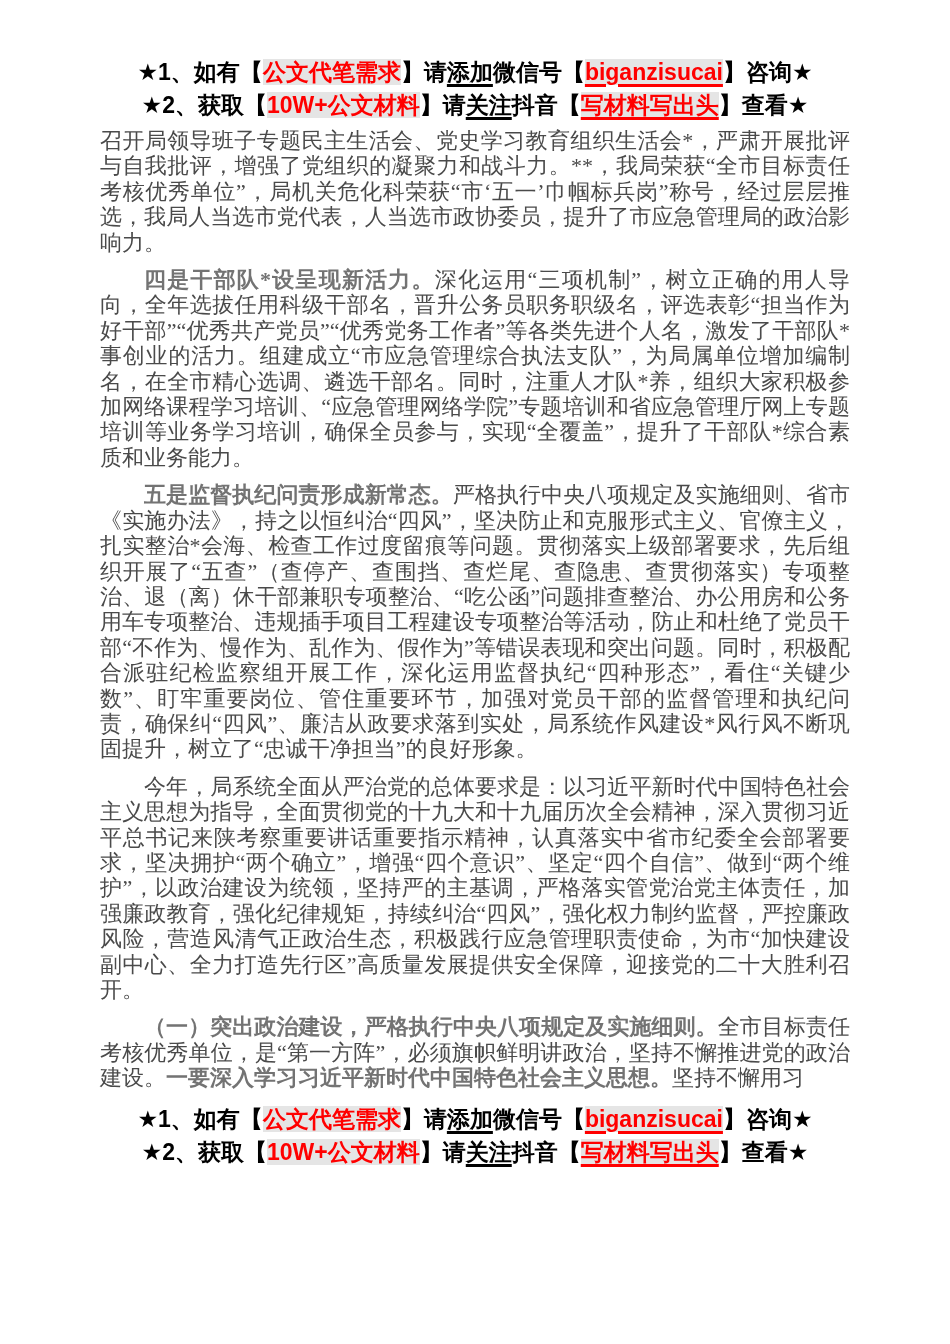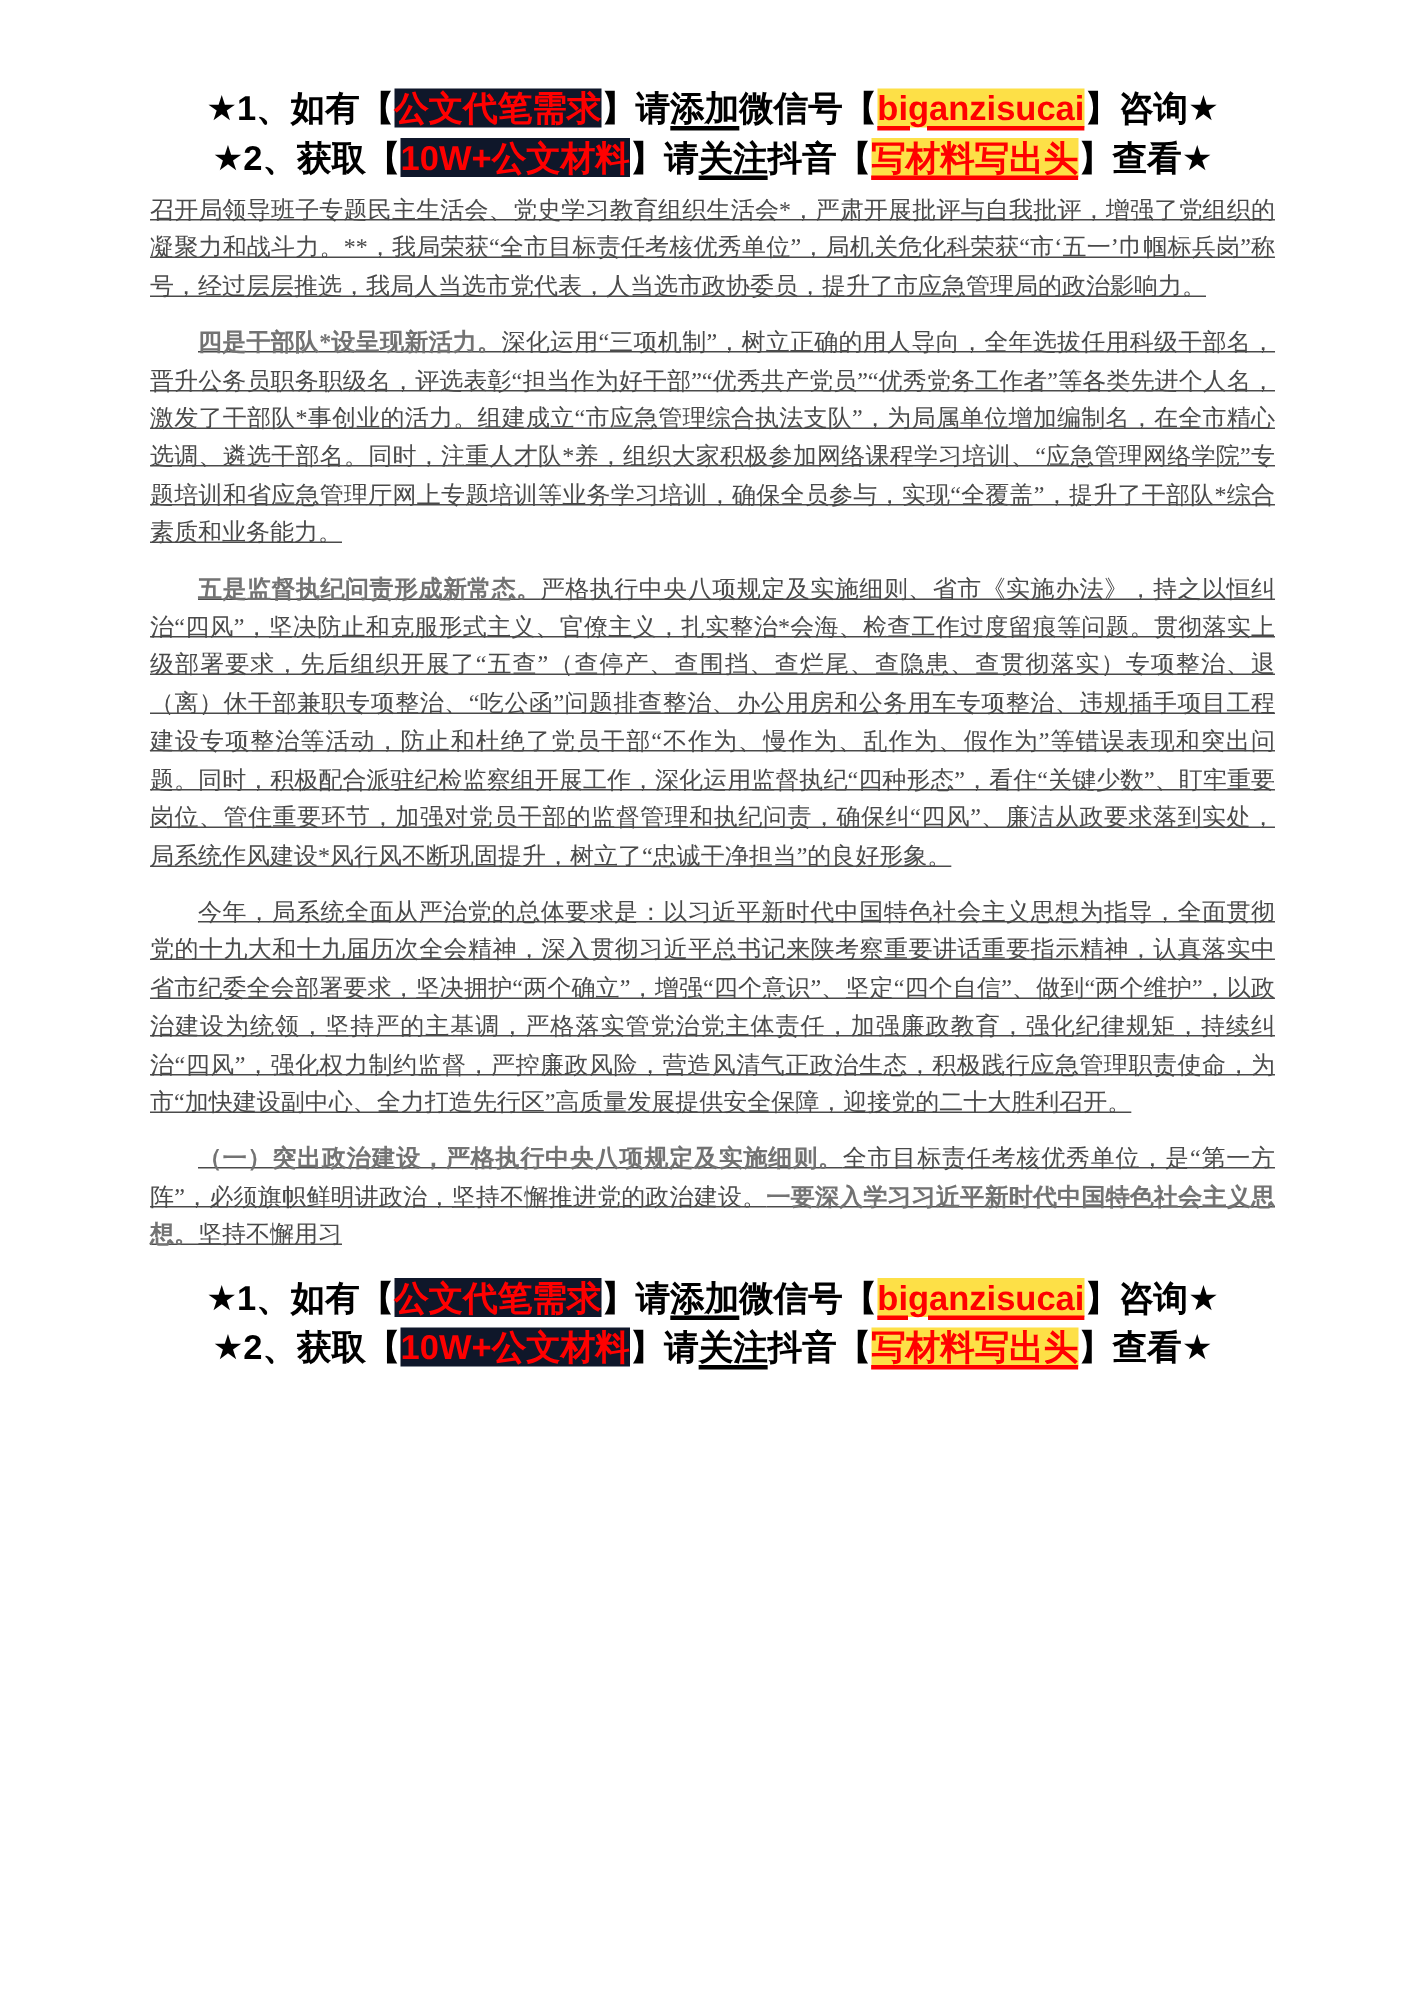--- a/index.html
+++ b/index.html
@@ -20,40 +20,39 @@
     font-weight: 700;
     font-size: 23px;
     line-height: 33px;
     text-align: center;
     color: #000000;
     white-space: nowrap;
   }
   .banner-top { margin-bottom: 6px; }
   .banner-bottom { margin-top: 2px; }
   .seg { display: inline; }
-  .seg.red-highlight { color: #ff0000; background: #0f172a; }
+  .seg.red-highlight { color: #ff0000; background: #e5e5e5; }
   .seg.underline {
     text-decoration: underline;
     text-decoration-thickness: 2.5px;
     text-underline-offset: 4px;
   }
   .seg.red-highlight-underline {
-    color: #ff0000; background: #fde047;
+    color: #ff0000; background: #e5e5e5;
     text-decoration: underline;
     text-decoration-thickness: 2.5px;
     text-underline-offset: 4px;
   }
   
   .content {
     font-family: "Liberation Serif", "DejaVu Serif", serif;
-    font-size: 16px;
+    font-size: 22px;
     line-height: 25.4px;
     color: #4a4a4a;
     text-align: justify;
-    text-decoration: underline;
   }
   .content p { margin: 0 0 12px 0; }
   .content p.indent { text-indent: 2em; }
   .content p.heading { margin: 14px 0 12px 0; }
   .content .bold, .content .heading {
     font-weight: 700;
     color: #737373;
   }
 </style>
 </head>

